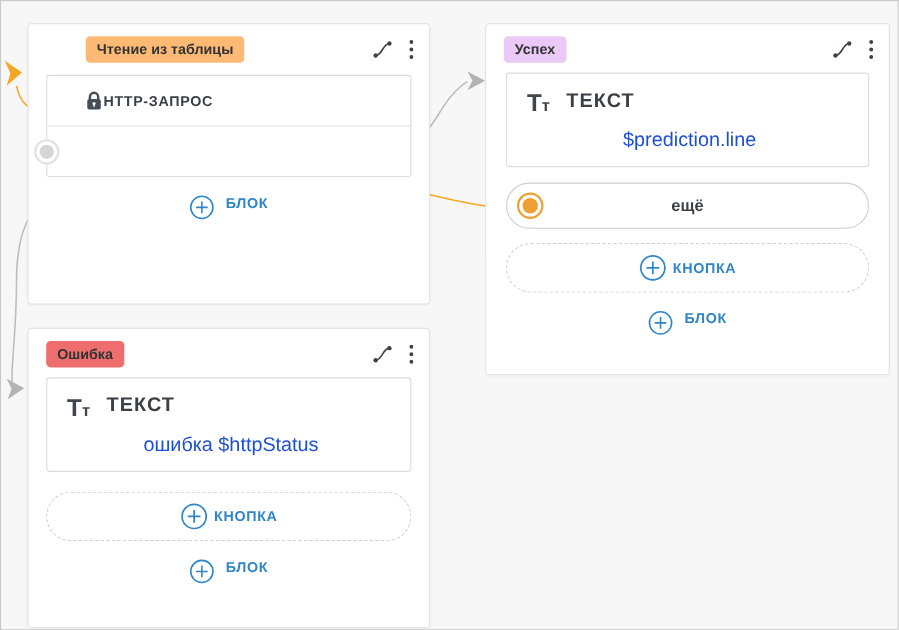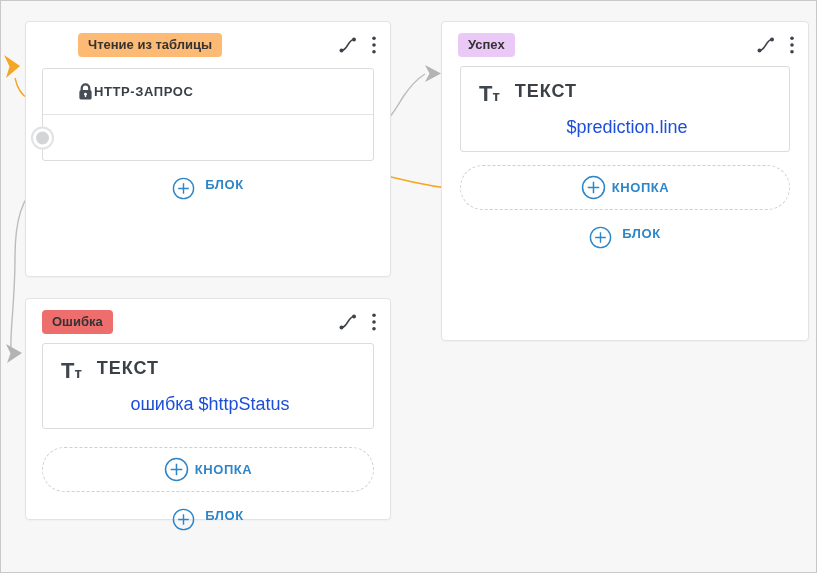--- a/index.html
+++ b/index.html
@@ -5,21 +5,21 @@
   html,body{margin:0;padding:0;background:#e9e9ea;font-family:"Liberation Sans","DejaVu Sans",sans-serif;}
   .canvas{position:relative;width:817px;height:573px;box-sizing:border-box;
           background:#f7f7f8;border:1px solid #c9c9c9;overflow:hidden;}
   .connectors{position:absolute;left:0;top:0;z-index:0;}
   .conn{fill:none;stroke-width:1.4px;}
 
   .card{position:absolute;z-index:1;background:#fff;border:1px solid #e3e3e3;border-radius:4px;
         box-shadow:0 1px 2px rgba(0,0,0,.03);box-sizing:border-box;}
   #card-read{left:24px;top:20px;width:366px;height:256px;}
   #card-success{left:440px;top:20px;width:368px;height:320px;}
-  #card-error{left:24px;top:297px;width:366px;height:222px;}
+  #card-error{left:24px;top:297px;width:366px;height:273px;}
 
   .card-head{display:flex;justify-content:space-between;align-items:center;padding:11px 14px 9px 16px;}
   .badge{display:inline-block;padding:5px 10px;border-radius:4px;font-size:13px;font-weight:700;color:#333;line-height:1.1;}
   .head-icons{display:flex;align-items:center;gap:14px;color:#3c434b;}
   .icon-btn{display:inline-flex;cursor:pointer;color:#3c434b;}
 
   
   .http-block{margin:2px 16px 0;border:1px solid #dcdcdc;border-radius:3px;background:#fff;}
   .http-title-row{height:45px;display:flex;align-items:center;padding-left:34px;border-bottom:1px solid #e4e4e4;}
   .http-title{font-size:13px;font-weight:700;color:#383f47;letter-spacing:.6px;}
@@ -144,20 +144,24 @@
     </header>
 
     <div class="text-block">
       <div class="type-row">
         <span class="tt-icon"><span>T</span><span class="tt-small">т</span></span>
         <span class="type-label">ТЕКСТ</span>
       </div>
       <div class="block-content">$prediction.line</div>
     </div>
 
+    <div class="more-pill">
+      <span class="orange-radio"></span>
+      <span>ещё</span>
+    </div>
 
     <button class="dashed-pill">
       <svg width="25" height="25" viewBox="0 0 26 26">
         <circle cx="13" cy="13" r="11.4" stroke="currentColor" stroke-width="1.6" fill="none"></circle>
         <path d="M13 7 V19 M7 13 H19" stroke="currentColor" stroke-width="1.6"></path>
       </svg>
       <span>КНОПКА</span>
     </button>
 
     <button class="add-btn">

